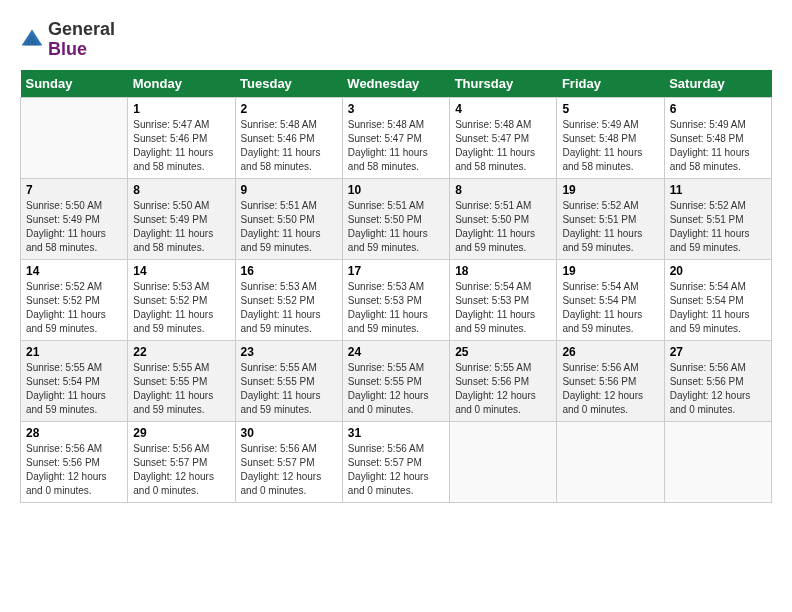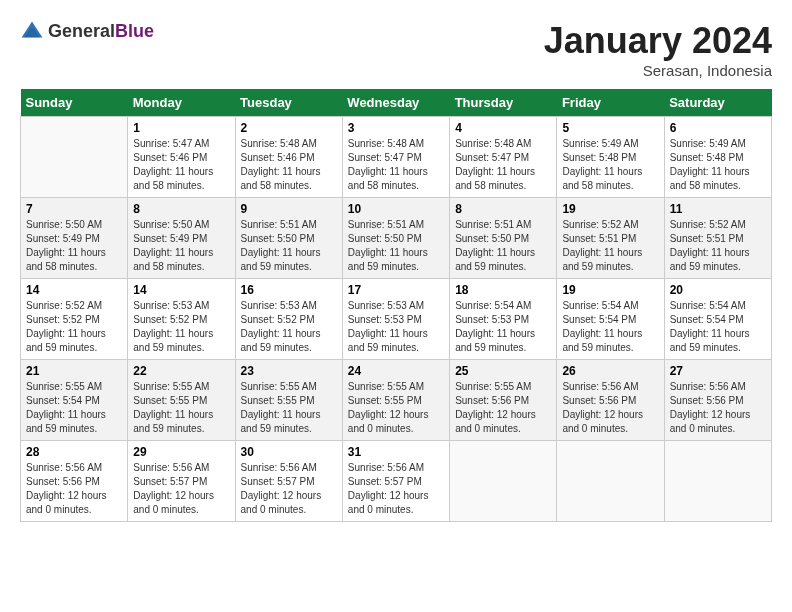--- a/index.html
+++ b/index.html
@@ -15,20 +15,21 @@
       justify-content: space-between;
       align-items: flex-start;
       margin-bottom: 10px;
     }
     .logo {
       display: flex;
       align-items: center;
     }
     .logo-text {
       display: flex;
+      flex-direction: column;
       font-weight: bold;
       font-size: 18px;
       line-height: 1.1;
     }
     .logo-general { color: #333; }
     .logo-blue { color: #701a75; }
     .logo-icon {
       width: 24px;
       height: 24px;
       margin-right: 4px;
@@ -93,24 +94,20 @@
   <div class="logo">
     <svg class="logo-icon" viewBox="0 0 30 30" xmlns="http://www.w3.org/2000/svg">
       <polygon points="15,2 28,22 2,22" fill="#2e74b5"></polygon>
       <polygon points="15,8 25,22 5,22" fill="#1a4a7a" opacity="0.3"></polygon>
     </svg>
     <div class="logo-text">
       <span class="logo-general">General</span>
       <span class="logo-blue">Blue</span>
     </div>
   </div>
-  <div class="title-block">
-    <div class="month-title">January 2024</div>
-    <div class="subtitle">Serasan, Indonesia</div>
-  </div>
 </div>
 
 <table>
   <thead>
     <tr>
     <th>Sunday</th>
         <th>Monday</th>
         <th>Tuesday</th>
         <th>Wednesday</th>
         <th>Thursday</th>

